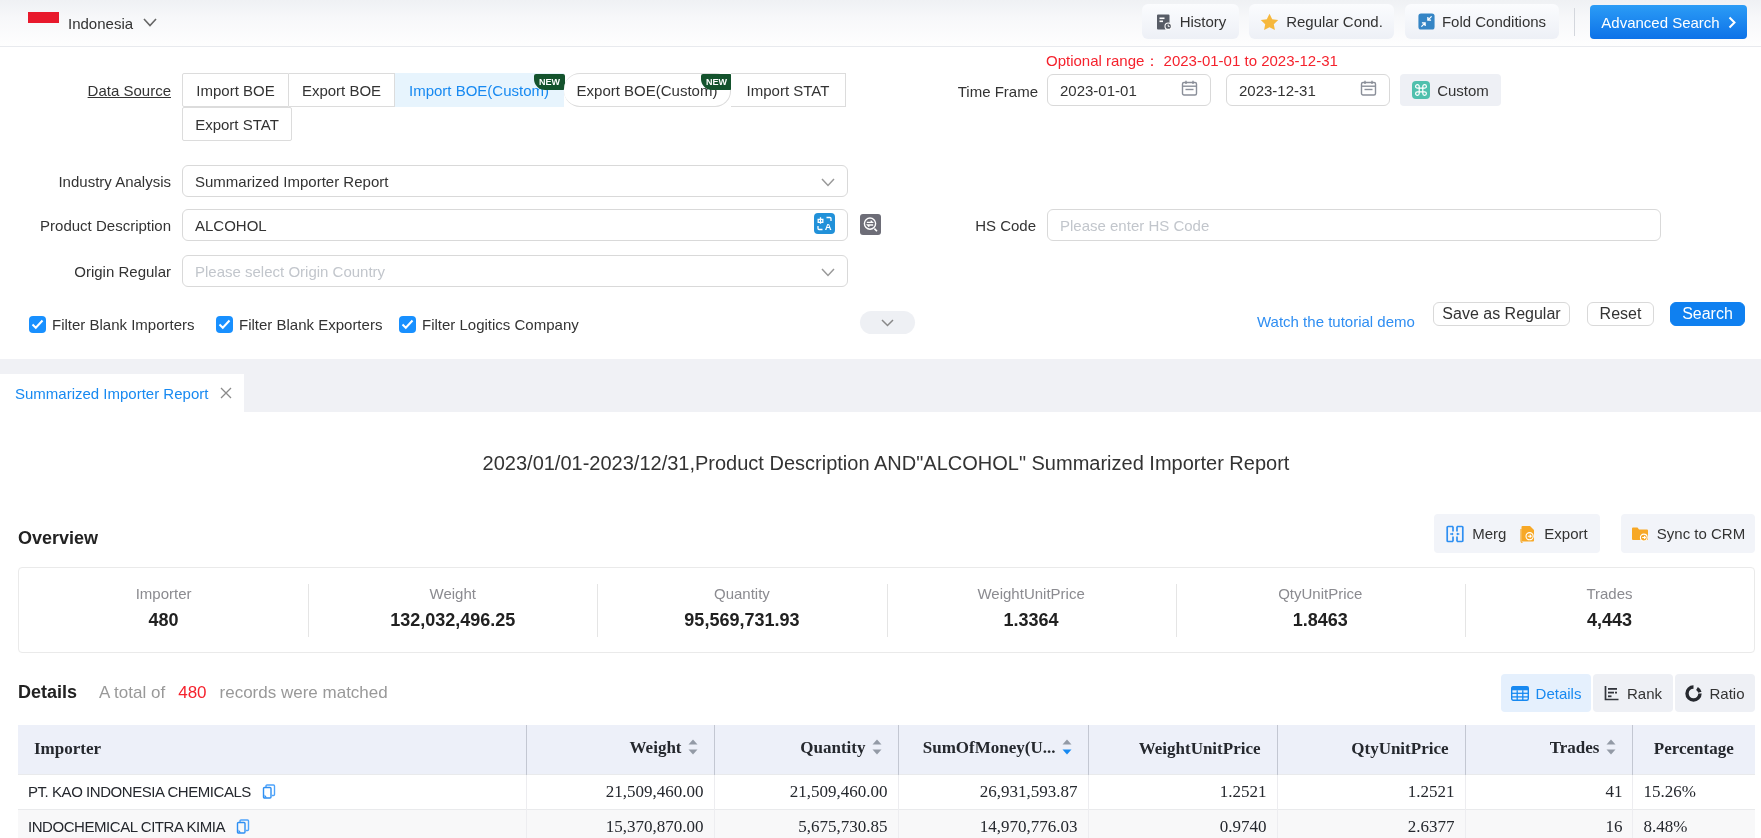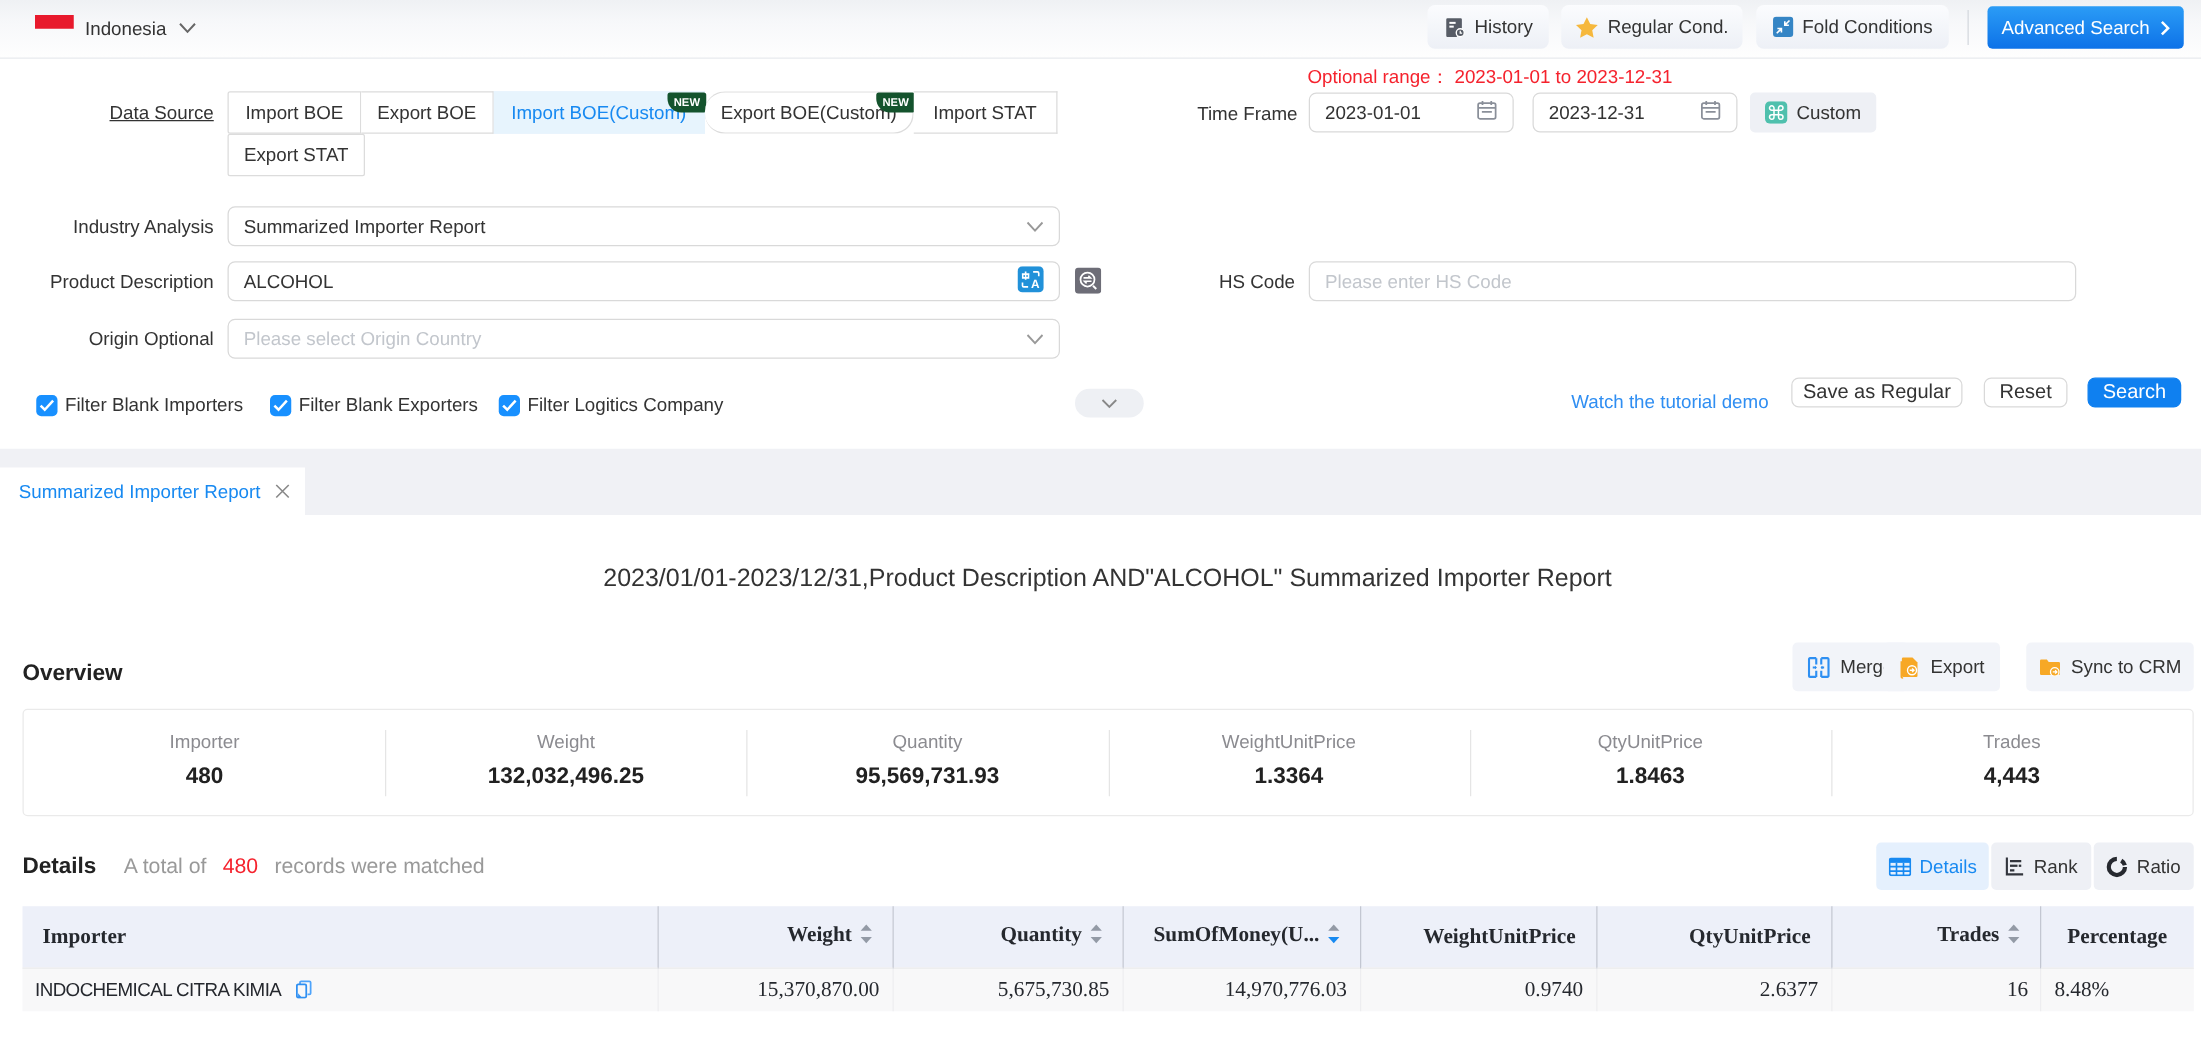--- a/index.html
+++ b/index.html
@@ -156,21 +156,21 @@
       </svg></span></div>
 <div class="abs" style="left:860px;top:214px;"><svg width="21" height="21" viewBox="0 0 21 21">
       <rect width="21" height="21" rx="3" fill="#6d6d77"></rect>
       <circle cx="10" cy="9.6" r="5.6" fill="none" stroke="#fff" stroke-width="1.4"></circle>
       <path d="M14.4 14.6 L17 17.2" stroke="#fff" stroke-width="1.6"></path>
       <path d="M6.8 8.3 h5.6 l-1.7 -1.7 M13.2 11 H7.6 l1.7 1.7" fill="none" stroke="#fff" stroke-width="1.3"></path>
     </svg></div>
 <div class="flabel" style="left:876px;top:217px;">HS Code</div>
 <div class="inp ph" style="left:1047px;top:209px;width:614px;">Please enter HS Code</div>
 
-<div class="flabel" style="left:11px;top:263px;">Origin Optional</div>
+<div class="flabel" style="left:11px;top:263px;">Origin Regular</div>
 <div class="inp ph" style="left:182px;top:255px;width:666px;">Please select Origin Country
   <span class="chev"><svg width="14" height="9" viewBox="0 0 14 9">
         <polyline points="1,1 7,7.5 13,1" fill="none" stroke="#999" stroke-width="1.5"></polyline>
       </svg></span></div>
 
 <div class="cbrow" style="left:29px;"><span class="cbx">
       <svg width="13" height="11" viewBox="0 0 13 11">
         <polyline points="1.5,5.5 4.8,8.8 11.5,1.5" fill="none" stroke="#fff" stroke-width="2"></polyline>
       </svg>
     </span>Filter Blank Importers</div>
@@ -300,20 +300,34 @@
                 <path d="M6 15.5 L1.5 10.5 H10.5 Z" fill="#1789f1"></path>
               </svg></span></th>
   <th class="num" style="padding-right:16px;">WeightUnitPrice</th>
   <th class="num" style="padding-right:16px;">QtyUnitPrice</th>
   <th class="num">Trades<span class="sort"><svg width="12" height="16" viewBox="0 0 12 16">
                 <path d="M6 0.5 L10.5 5.5 H1.5 Z" fill="#939aa6"></path>
                 <path d="M6 15.5 L1.5 10.5 H10.5 Z" fill="#939aa6"></path>
               </svg></span></th>
   <th style="text-align:center;">Percentage</th>
 </tr>
+<tr>
+  <td style="padding-left:10px;"><span class="iname">PT. KAO INDONESIA CHEMICALS</span> <svg width="14" height="15" viewBox="0 0 14 15" style="vertical-align:-2px;margin-left:7px;">
+              <path d="M4 3.5 V2 a1 1 0 0 1 1 -1 h6.5 a1 1 0 0 1 1 1 v8.5 a1 1 0 0 1 -1 1 H10" fill="none" stroke="#4da3fb" stroke-width="1.4"></path>
+              <path d="M1.5 4.5 a1 1 0 0 1 1 -1 H8 a1 1 0 0 1 1 1 V13 a1 1 0 0 1 -1 1 H2.5 a1 1 0 0 1 -1 -1 z" fill="none" stroke="#2e8ff2" stroke-width="1.4"></path>
+              <path d="M2.5 10.5 L5 13.5 H2.5 z" fill="#2e8ff2"></path>
+            </svg></td>
+  <td class="num">21,509,460.00</td>
+  <td class="num">21,509,460.00</td>
+  <td class="num">26,931,593.87</td>
+  <td class="num">1.2521</td>
+  <td class="num">1.2521</td>
+  <td class="num" style="padding-right:9px;">41</td>
+  <td style="padding-left:11px;">15.26%</td>
+</tr>
 <tr class="alt">
   <td style="padding-left:10px;"><span class="iname">INDOCHEMICAL CITRA KIMIA</span> <svg width="14" height="15" viewBox="0 0 14 15" style="vertical-align:-2px;margin-left:7px;">
               <path d="M4 3.5 V2 a1 1 0 0 1 1 -1 h6.5 a1 1 0 0 1 1 1 v8.5 a1 1 0 0 1 -1 1 H10" fill="none" stroke="#4da3fb" stroke-width="1.4"></path>
               <path d="M1.5 4.5 a1 1 0 0 1 1 -1 H8 a1 1 0 0 1 1 1 V13 a1 1 0 0 1 -1 1 H2.5 a1 1 0 0 1 -1 -1 z" fill="none" stroke="#2e8ff2" stroke-width="1.4"></path>
               <path d="M2.5 10.5 L5 13.5 H2.5 z" fill="#2e8ff2"></path>
             </svg></td>
   <td class="num">15,370,870.00</td>
   <td class="num">5,675,730.85</td>
   <td class="num">14,970,776.03</td>
   <td class="num">0.9740</td>

